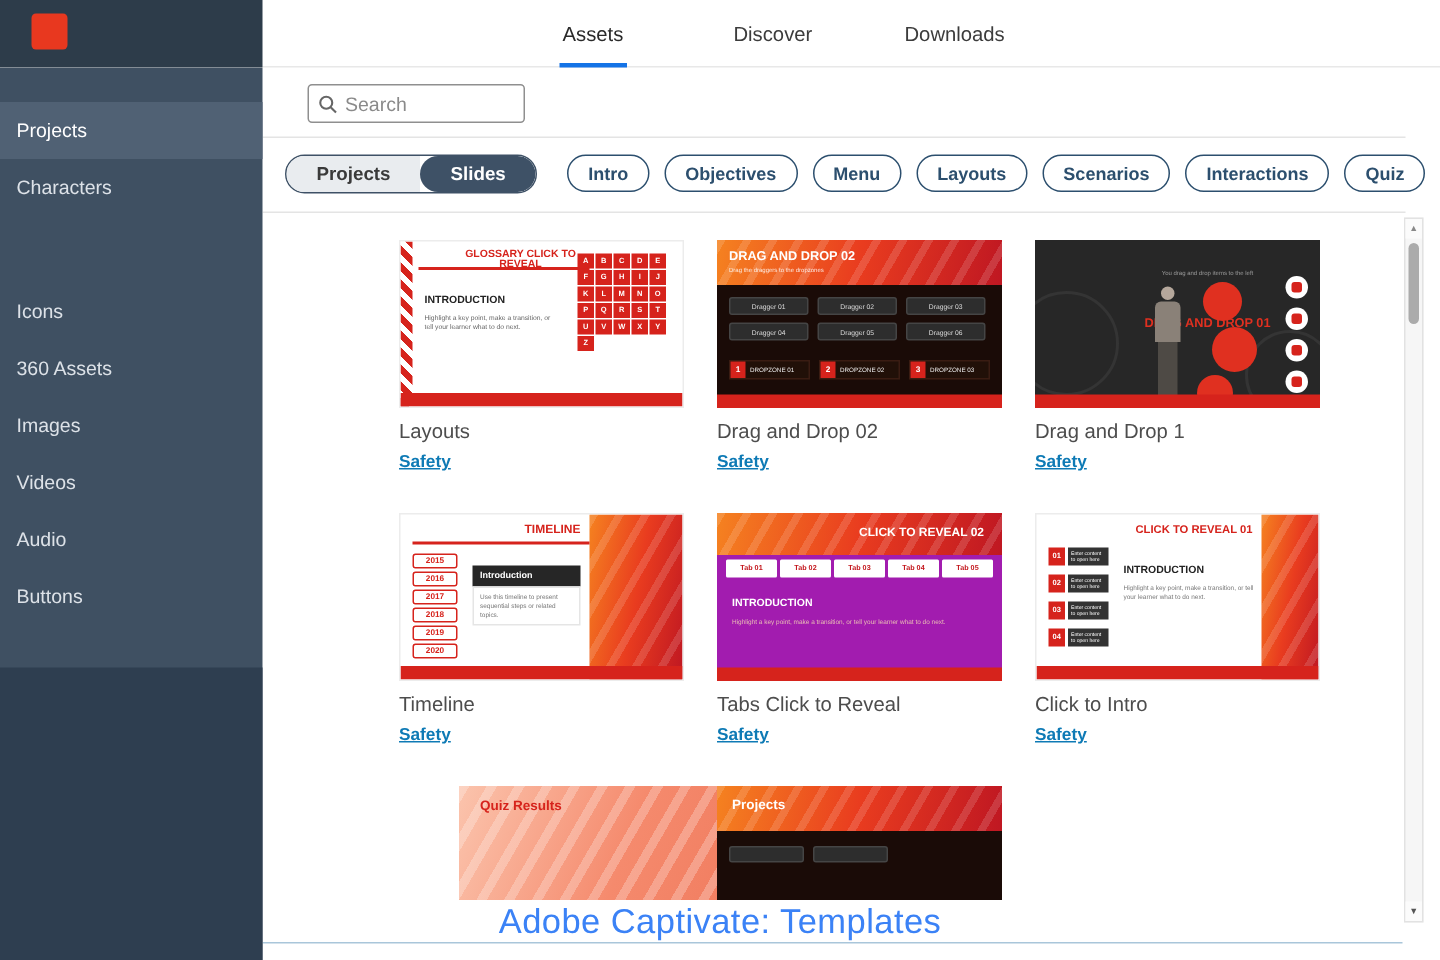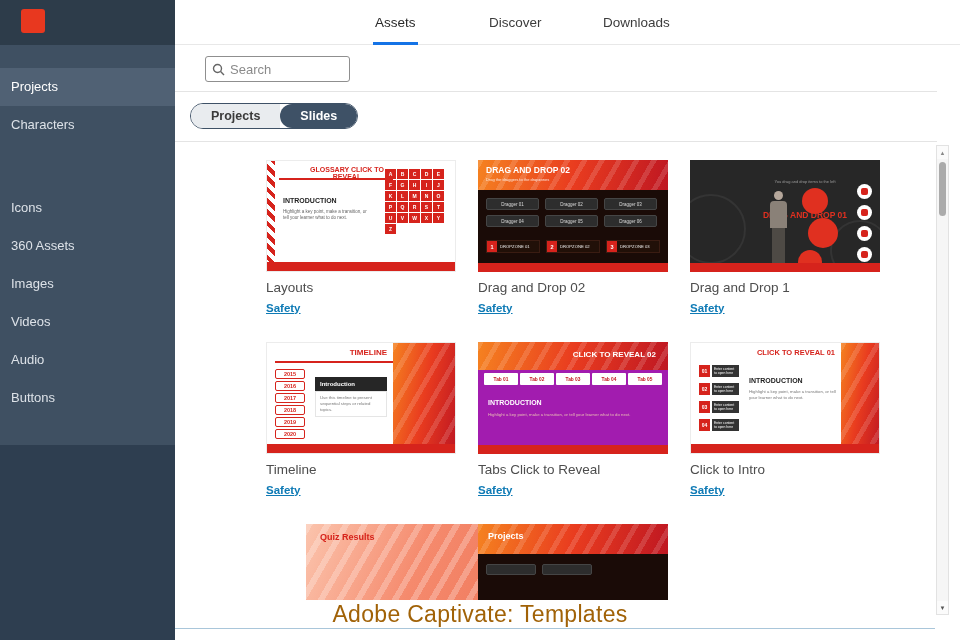--- a/index.html
+++ b/index.html
@@ -132,21 +132,21 @@
   .t8-btns i { width:50px; height:11px; background:#2d2d2d; border:1px solid #454545; border-radius:2px; }
 
   
   .t9 { background:#1a0b07; }
   .t9-top { position:absolute; top:0; left:0; right:0; height:30px; }
   .t9-head { position:absolute; top:7px; left:10px; font-size:9px; font-weight:bold; color:#fff; z-index:1; }
   .t9-q { position:absolute; top:39px; left:10px; color:#ccc; font-size:5px; }
 
   
   .caption-band { position:absolute; left:0; top:555px; width:785px; height:40px; background:#fff; z-index:5; }
-  .caption { position:absolute; left:95px; top:1px; width:420px; text-align:center; font-size:23px; color:#a16207; letter-spacing:.3px; }
+  .caption { position:absolute; left:95px; top:1px; width:420px; text-align:center; font-size:23px; color:#3b82f6; letter-spacing:.3px; }
   .bottom-line { position:absolute; left:0; top:583px; width:760px; height:1px; background:#a9c6da; z-index:6; }
 
   
   .scroll-track { position:absolute; left:761px; top:100px; width:13px; height:470px; background:#f6f6f6; border:1px solid #e2e2e2; z-index:7; }
   .scroll-up { position:absolute; top:0; left:0; width:11px; height:13px; display:flex; align-items:center; justify-content:center; font-size:6px; color:#888; background:#fbfbfb; }
   .scroll-thumb { position:absolute; top:16px; left:2px; width:7px; height:54px; background:#ababab; border-radius:4px; }
   .scroll-down { position:absolute; bottom:0; left:0; width:11px; height:13px; display:flex; align-items:center; justify-content:center; font-size:6px; color:#555; background:#fbfbfb; }
 </style>
 </head>
 <body>
@@ -186,20 +186,29 @@
         </svg>
       <input type="text" placeholder="Search" style="">
     </div>
 
     <div class="hr hr1"></div>
 
     <div class="filter-row">
       <div class="segmented">
         <div class="seg off">Projects</div>
         <div class="seg on">Slides</div>
+      </div>
+      <div class="chips">
+        <div class="chip">Intro</div>
+        <div class="chip">Objectives</div>
+        <div class="chip">Menu</div>
+        <div class="chip">Layouts</div>
+        <div class="chip">Scenarios</div>
+        <div class="chip">Interactions</div>
+        <div class="chip">Quiz</div>
       </div>
     </div>
 
     <div class="hr hr2"></div>
 
     <div class="grid">
 
       <div class="card">
         <div class="thumb t1">
           <div class="t1-stripe"></div>

